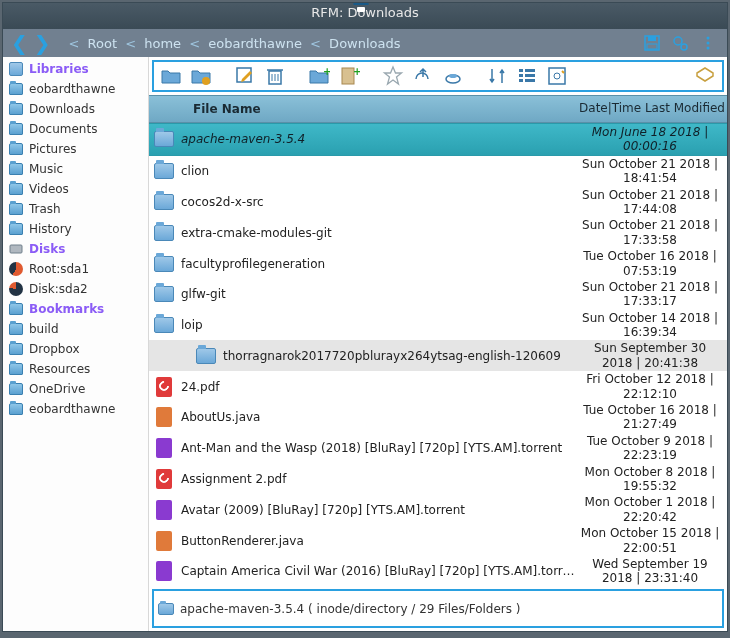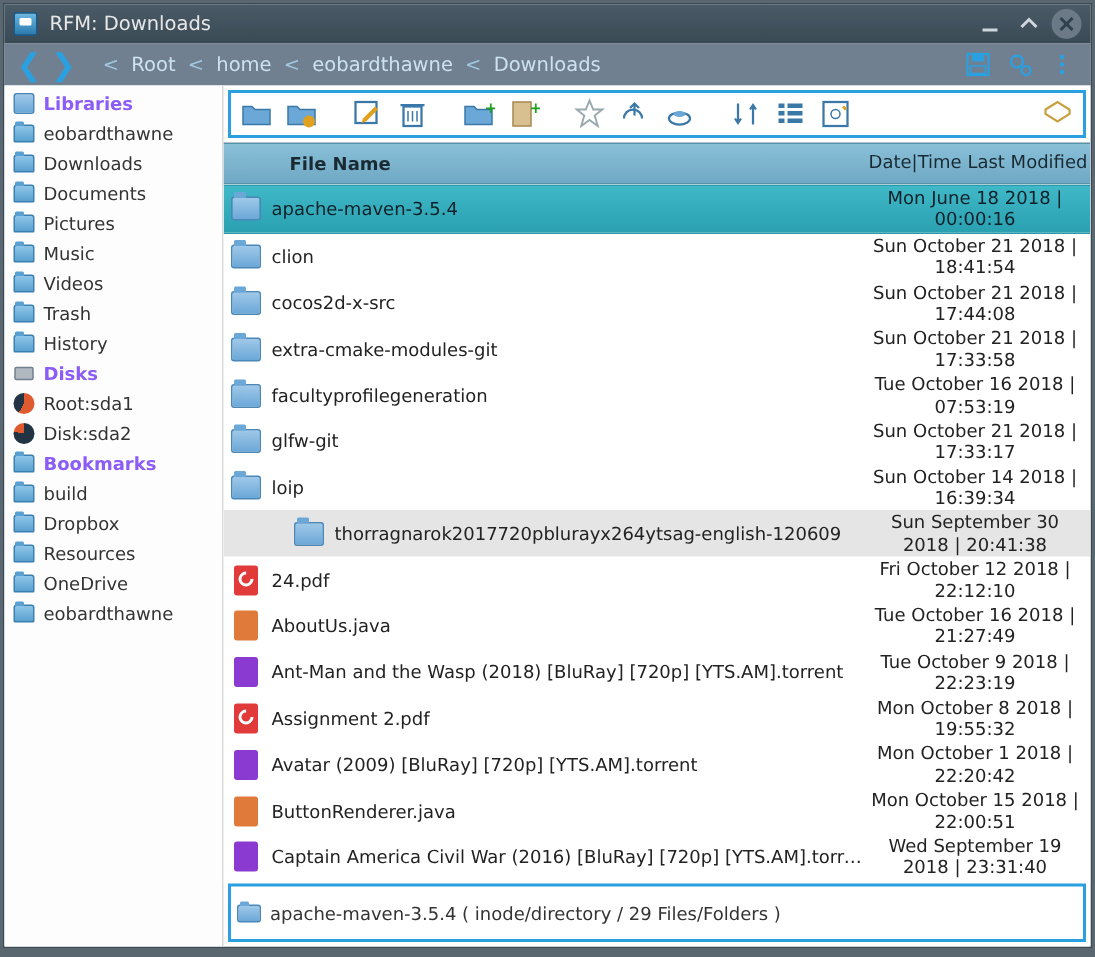--- a/index.html
+++ b/index.html
@@ -22,20 +22,21 @@
     flex-direction: column;
   }
   .titlebar {
     height: 26px;
     background: linear-gradient(#4a5a66, #3a4a55);
     display: flex;
     align-items: center;
     padding: 0 6px;
     color: #e8e8e8;
     font-size: 13px;
+    flex-direction: column;
   }
   .titlebar .app-icon {
     width: 16px; height: 16px;
     background: linear-gradient(#6bb8e0, #2a7ab0);
     border: 1px solid #1a5a88;
     margin-right: 8px;
     border-radius: 2px;
     position: relative;
   }
   .titlebar .app-icon::after{
@@ -192,20 +193,21 @@
     align-items: center;
     min-height: 30px;
     padding: 1px 0;
     color: #222;
   }
   .row.selected {
     background: linear-gradient(#3fb8c8, #2aa0b0);
     color: #102028;
     border-top:1px solid #2a9aaa;
     border-bottom:1px solid #2a9aaa;
+    font-style:italic;
   }
   .row.hover {
     background: #e5e5e5;
     padding-left: 42px;
   }
   .row .icon-cell {
     width: 30px;
     display: flex;
     align-items: center;
     justify-content: center;

